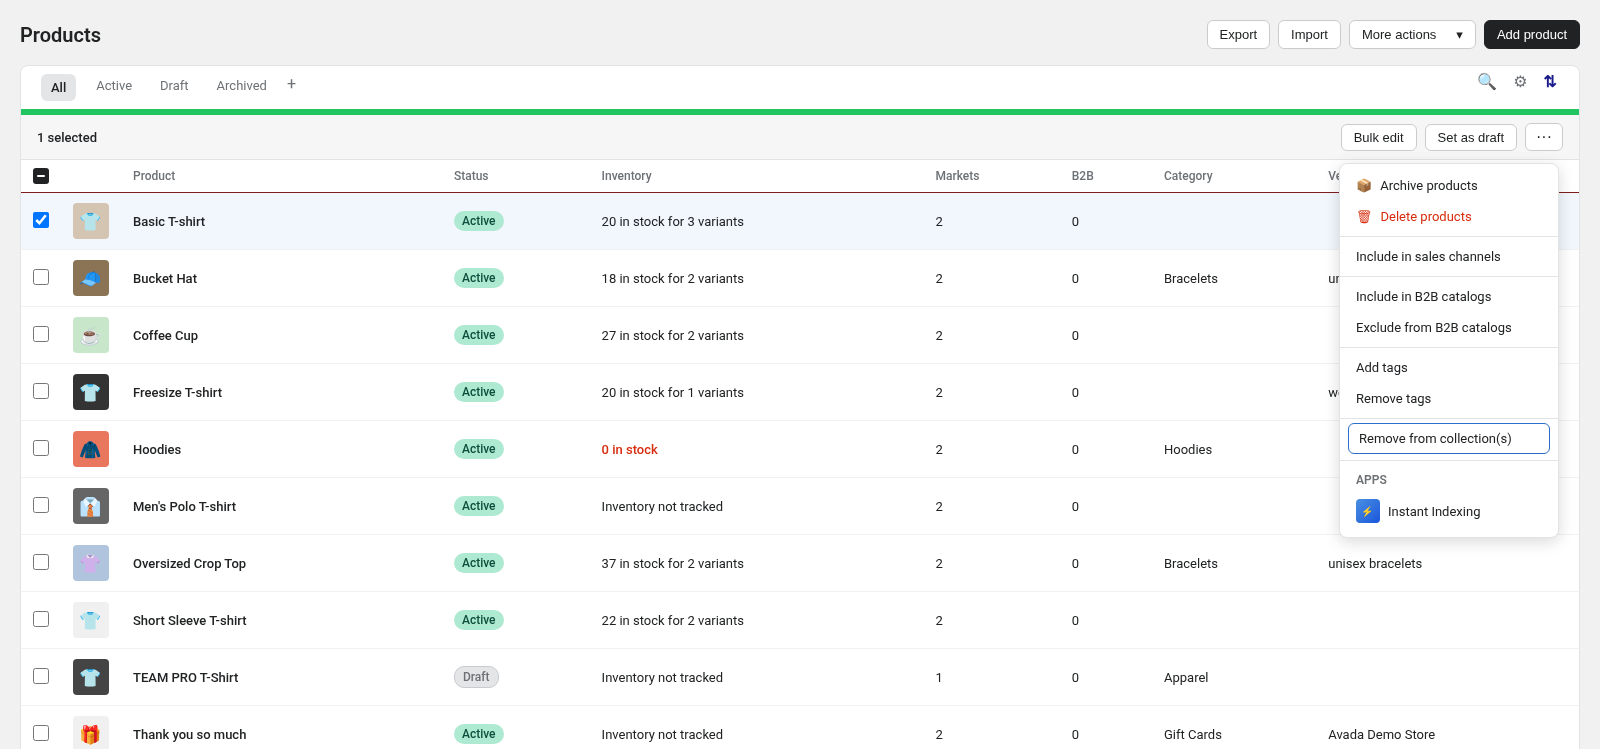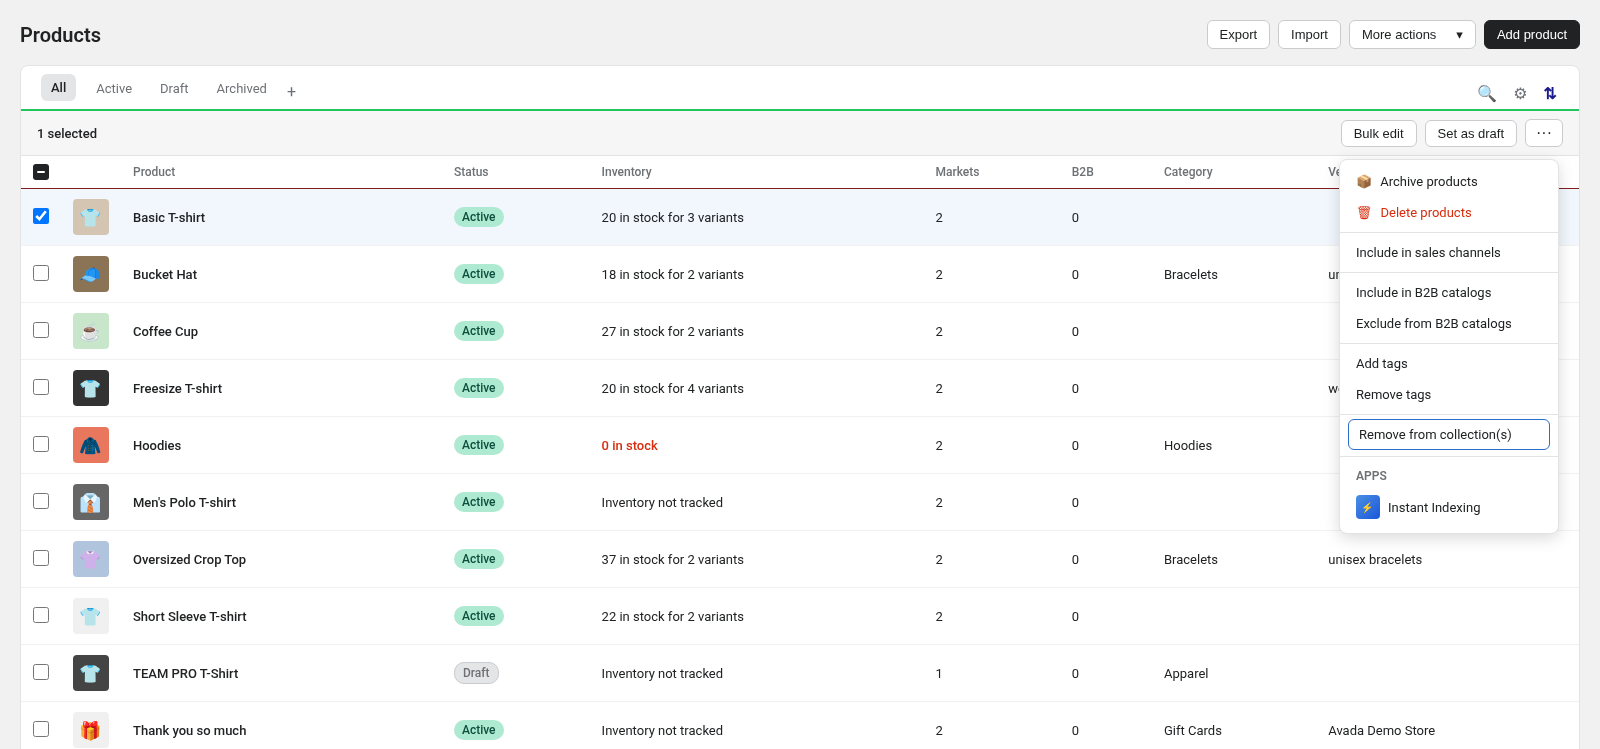--- a/index.html
+++ b/index.html
@@ -5,21 +5,21 @@
     * { box-sizing: border-box; margin: 0; padding: 0; }
     body { font-family: -apple-system, BlinkMacSystemFont, 'Segoe UI', Roboto, sans-serif; background: #f1f1f1; font-size: 13px; color: #202223; }
     .page { background: #f1f1f1; min-height: 749px; padding: 20px; position: relative; }
     .header { display: flex; align-items: center; justify-content: space-between; margin-bottom: 16px; }
     .page-title { font-size: 20px; font-weight: 600; color: #202223; }
     .header-actions { display: flex; gap: 8px; align-items: center; }
     .btn { border: 1px solid #c9cccf; background: #fff; border-radius: 6px; padding: 6px 12px; font-size: 13px; cursor: pointer; color: #202223; font-weight: 500; }
     .btn-primary { background: #202223; color: #fff; border-color: #202223; }
     .btn-more-actions { display: flex; align-items: center; gap: 20px; }
     .card { background: #fff; border-radius: 8px; border: 1px solid #e1e3e5; overflow: visible; position: relative; }
-    .tabs { display: flex; align-items: flex-end; padding: 0 16px; border-bottom: 2px solid #22c55e; gap: 4px; }
+    .tabs { display: flex; align-items: flex-start; padding: 0 16px; border-bottom: 6px solid #22c55e; gap: 4px; }
     .tab { padding: 12px 12px; font-size: 13px; cursor: pointer; color: #6d7175; border-bottom: 2px solid transparent; margin-bottom: -1px; }
     .tab-all { padding: 6px 10px; background: #e4e5e7; border-radius: 6px; font-size: 13px; cursor: pointer; color: #202223; font-weight: 500; margin: 8px 4px; }
     .tab-add { color: #6d7175; font-size: 16px; cursor: pointer; padding: 8px 4px; }
     .tab-spacer { flex: 1; }
     .tab-icons { display: flex; gap: 4px; align-items: center; }
     .icon-btn { background: none; border: none; cursor: pointer; padding: 6px; color: #6d7175; font-size: 16px; border-radius: 4px; }
     .bulk-bar { display: flex; align-items: center; justify-content: space-between; padding: 8px 16px; border-bottom: 1px solid #e1e3e5; background: #f6f6f7; }
     .bulk-selected { font-size: 13px; color: #202223; font-weight: 500; }
     .bulk-actions { display: flex; gap: 8px; align-items: center; }
     .bulk-action-btn { border: 1px solid #c9cccf; background: #fff; border-radius: 6px; padding: 5px 12px; font-size: 13px; cursor: pointer; color: #202223; font-weight: 500; }
@@ -252,21 +252,21 @@
     </td>
     <td class="img-cell">
       <div class="product-img img-ftshirt" style="display:flex;align-items:center;justify-content:center;font-size:18px;">👕</div>
     </td>
     <td class="name-cell">
       <span class="product-name">Freesize T-shirt</span>
     </td>
     <td>
       <span class="status-badge status-active">Active</span>
     </td>
-    <td><span>20 in stock for 4 variants</span></td>
+    <td><span>20 in stock for 1 variants</span></td>
     <td>2</td>
     <td>0</td>
     <td></td>
     <td>women's lingerie</td>
   </tr>
           <tr>
     <td class="checkbox-cell">
       <input type="checkbox" class="checkbox" style="">
     </td>
     <td class="img-cell">

